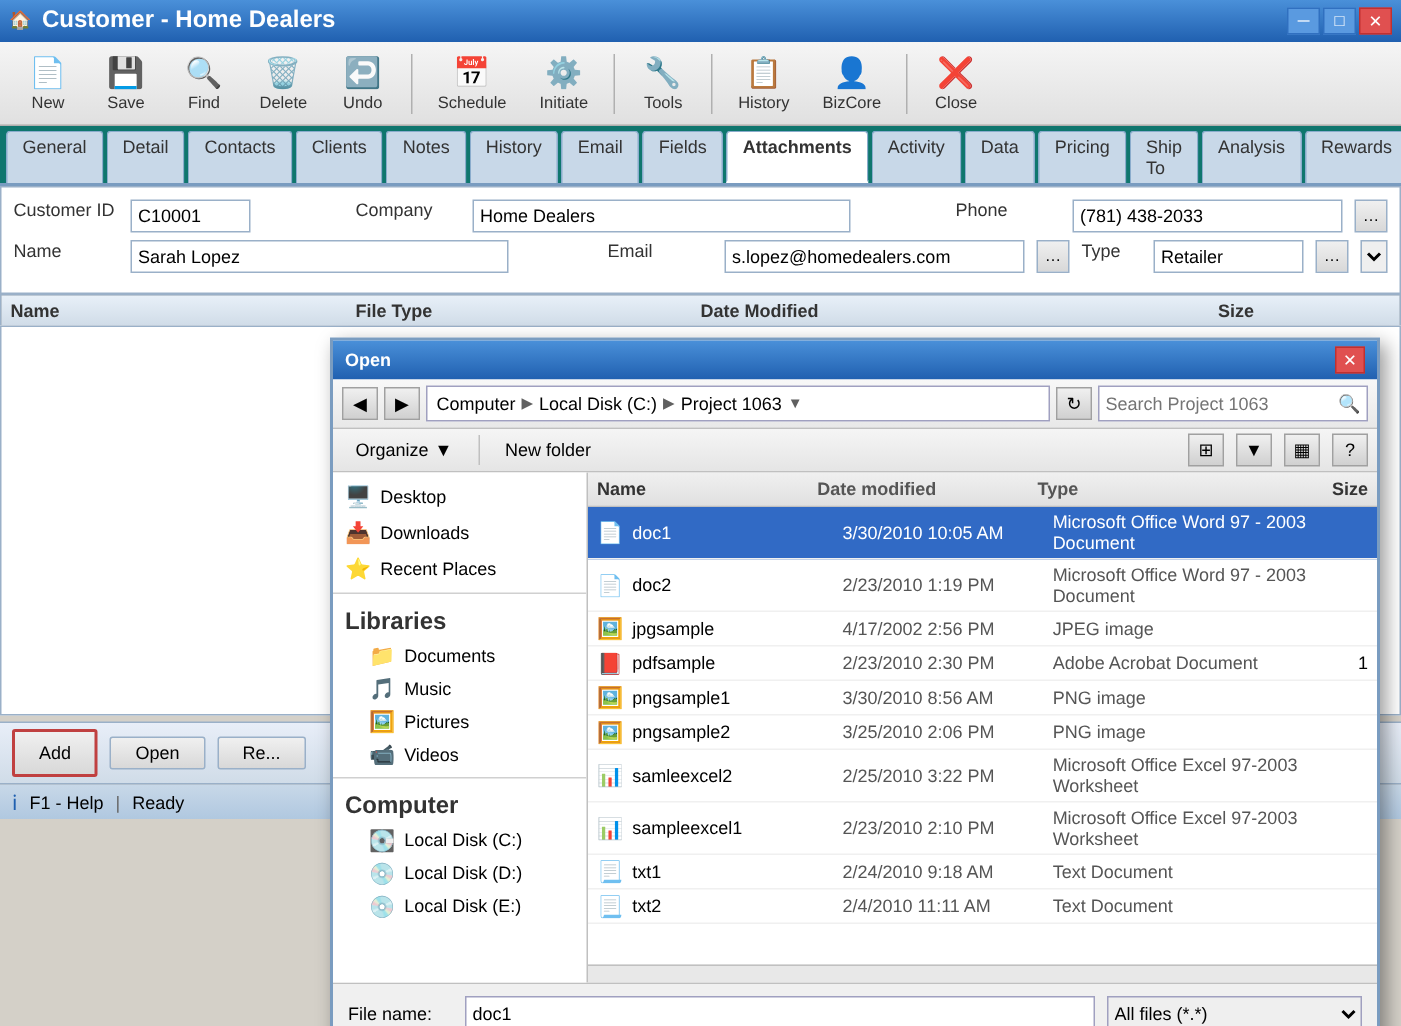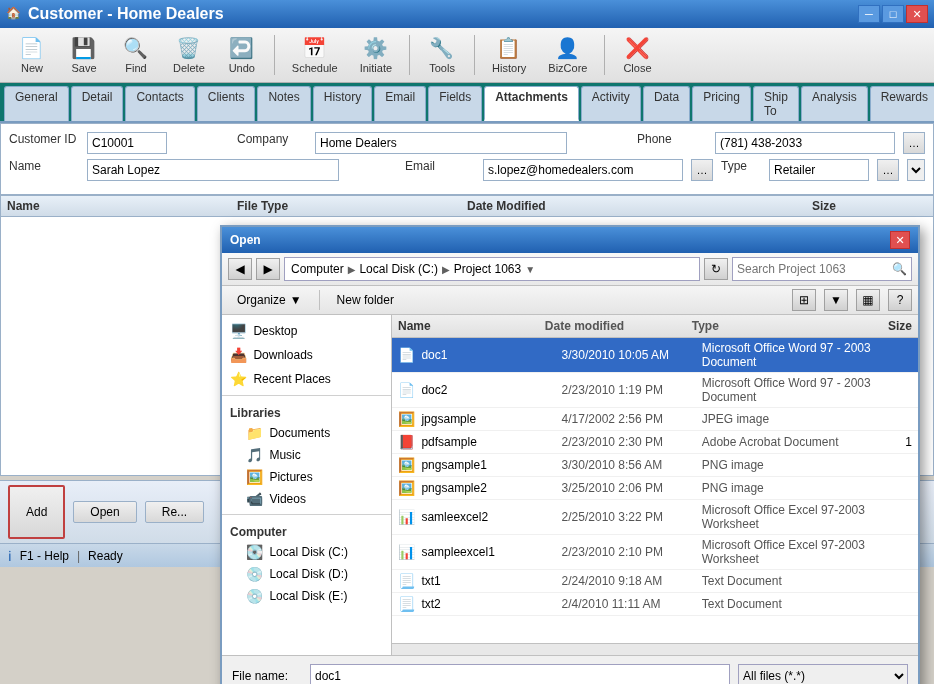--- a/index.html
+++ b/index.html
@@ -95,21 +95,21 @@
 
     
     .bottom-bar {
       display: flex; align-items: center;
       background: linear-gradient(to bottom, #e8eef8, #d0dce8);
       border-top: 1px solid #9ab0c8;
       padding: 4px 8px; gap: 8px;
       margin-top: 4px;
     }
     .bottom-btn {
-      padding: 18px 16px; border: 2px solid #c04040; background: linear-gradient(to bottom, #f0f0f0, #d8d8d8);
+      padding: 7px 16px; border: 2px solid #c04040; background: linear-gradient(to bottom, #f0f0f0, #d8d8d8);
       cursor: pointer; font-size: 12px; border-radius: 2px;
     }
     .bottom-btn-normal {
       padding: 3px 16px; border: 1px solid #9ab0c8; background: linear-gradient(to bottom, #f0f0f0, #d8d8d8);
       cursor: pointer; font-size: 12px; border-radius: 2px;
     }
 
     
     .status-bar {
       background: linear-gradient(to bottom, #c8d8e8, #b0c8e0);
@@ -191,21 +191,21 @@
       width: 170px; border-right: 1px solid #c0c0c0;
       overflow-y: auto; padding: 4px 0;
       background: white;
     }
     .nav-item {
       display: flex; align-items: center; padding: 4px 8px;
       cursor: pointer; font-size: 12px; gap: 6px;
     }
     .nav-item-icon { font-size: 14px; }
     .nav-group-label {
-      font-size: 12px; font-weight: bold; color: #333;
+      font-size: 16px; font-weight: bold; color: #333;
       padding: 6px 8px 2px; cursor: pointer;
     }
     .nav-sub-item {
       display: flex; align-items: center; padding: 3px 8px 3px 24px;
       cursor: pointer; font-size: 12px; gap: 6px;
     }
     .nav-separator { height: 1px; background: #d0d0d0; margin: 4px 0; }
 
     
     .dialog-right { flex: 1; overflow: hidden; display: flex; flex-direction: column; }

